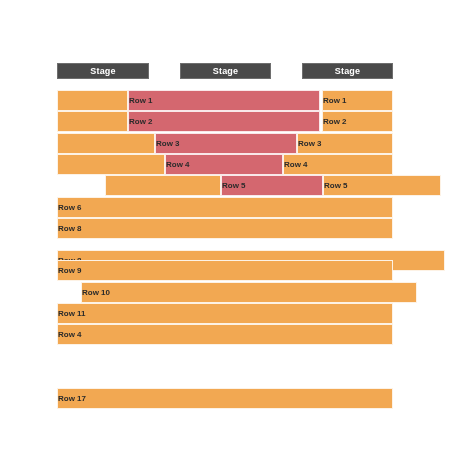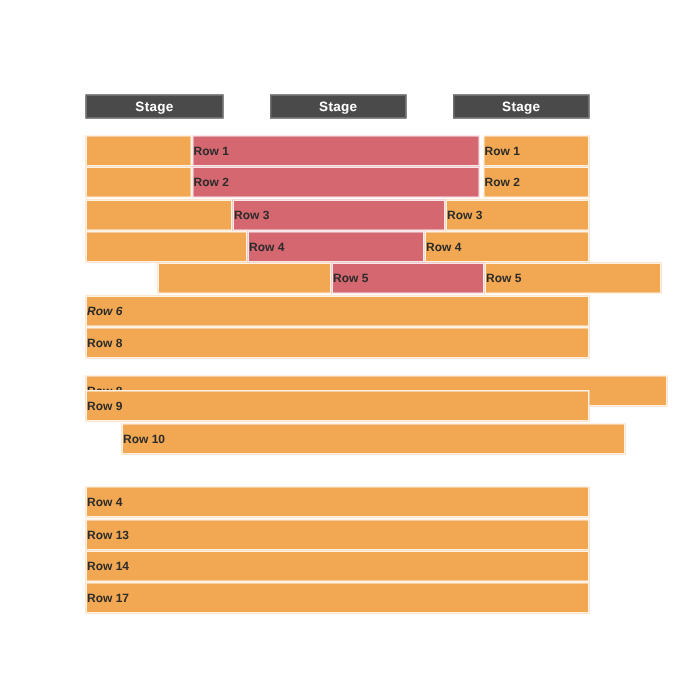--- a/index.html
+++ b/index.html
@@ -103,42 +103,39 @@
       <div class="seat-row" style="top: 63.9px; height: 21px;">
         <div class="seg orange blank" style="left: 0px; width: 108px;"></div>
         <div class="seg red" style="left: 108px; width: 118px;">Row 4</div>
         <div class="seg orange" style="left: 226px; width: 110px;">Row 4</div>
       </div>
       <div class="seat-row" style="top: 85.2px; height: 21px; margin-left: 48px;">
         <div class="seg orange blank" style="left: 0px; width: 116px;"></div>
         <div class="seg red" style="left: 116px; width: 102px;">Row 5</div>
         <div class="seg orange" style="left: 218px; width: 118px;">Row 5</div>
       </div>
-      <div class="seat-row" style="top: 106.5px; height: 28px; font-style: italic;">
+      <div class="seat-row" style="top: 106.5px; height: 28px;">
         <div class="seg orange" style="left: 0px; width: 336px;">Row 6</div>
       </div>
       <div class="seat-row" style="top: 127.8px; height: 21px;">
         <div class="seg orange" style="left: 0px; width: 336px;">Row 8</div>
       </div>
       <div class="seat-row" style="top: 149.1px; height: 21px;">
         <div class="seg orange" style="left: 0px; width: 388px; margin-top: 11px;">Row 8</div>
       </div>
       <div class="seat-row" style="top: 170.4px; height: 21px;">
         <div class="seg orange" style="left: 0px; width: 336px;">Row 9</div>
       </div>
       <div class="seat-row" style="top: 191.7px; height: 21px; margin-left: 24px;">
         <div class="seg orange" style="left: 0px; width: 336px;">Row 10</div>
       </div>
+      <div class="seat-row" style="top: 213px; height: 21px;">
+        <div class="seg orange" style="left: 0px; width: 336px;">Row 11</div>
+      </div>
       <div class="seat-row" style="top: 234.3px; height: 21px;">
         <div class="seg orange" style="left: 0px; width: 336px;">Row 4</div>
-      </div>
-      <div class="seat-row" style="top: 255.6px; height: 21px;">
-        <div class="seg orange" style="left: 0px; width: 336px;">Row 13</div>
-      </div>
-      <div class="seat-row" style="top: 276.9px; height: 21px;">
-        <div class="seg orange" style="left: 0px; width: 336px;">Row 14</div>
       </div>
       <div class="seat-row" style="top: 298.2px; height: 21px;">
         <div class="seg orange" style="left: 0px; width: 336px;">Row 17</div>
       </div>
     </div>
 
 </div>
 
 </body></html>

